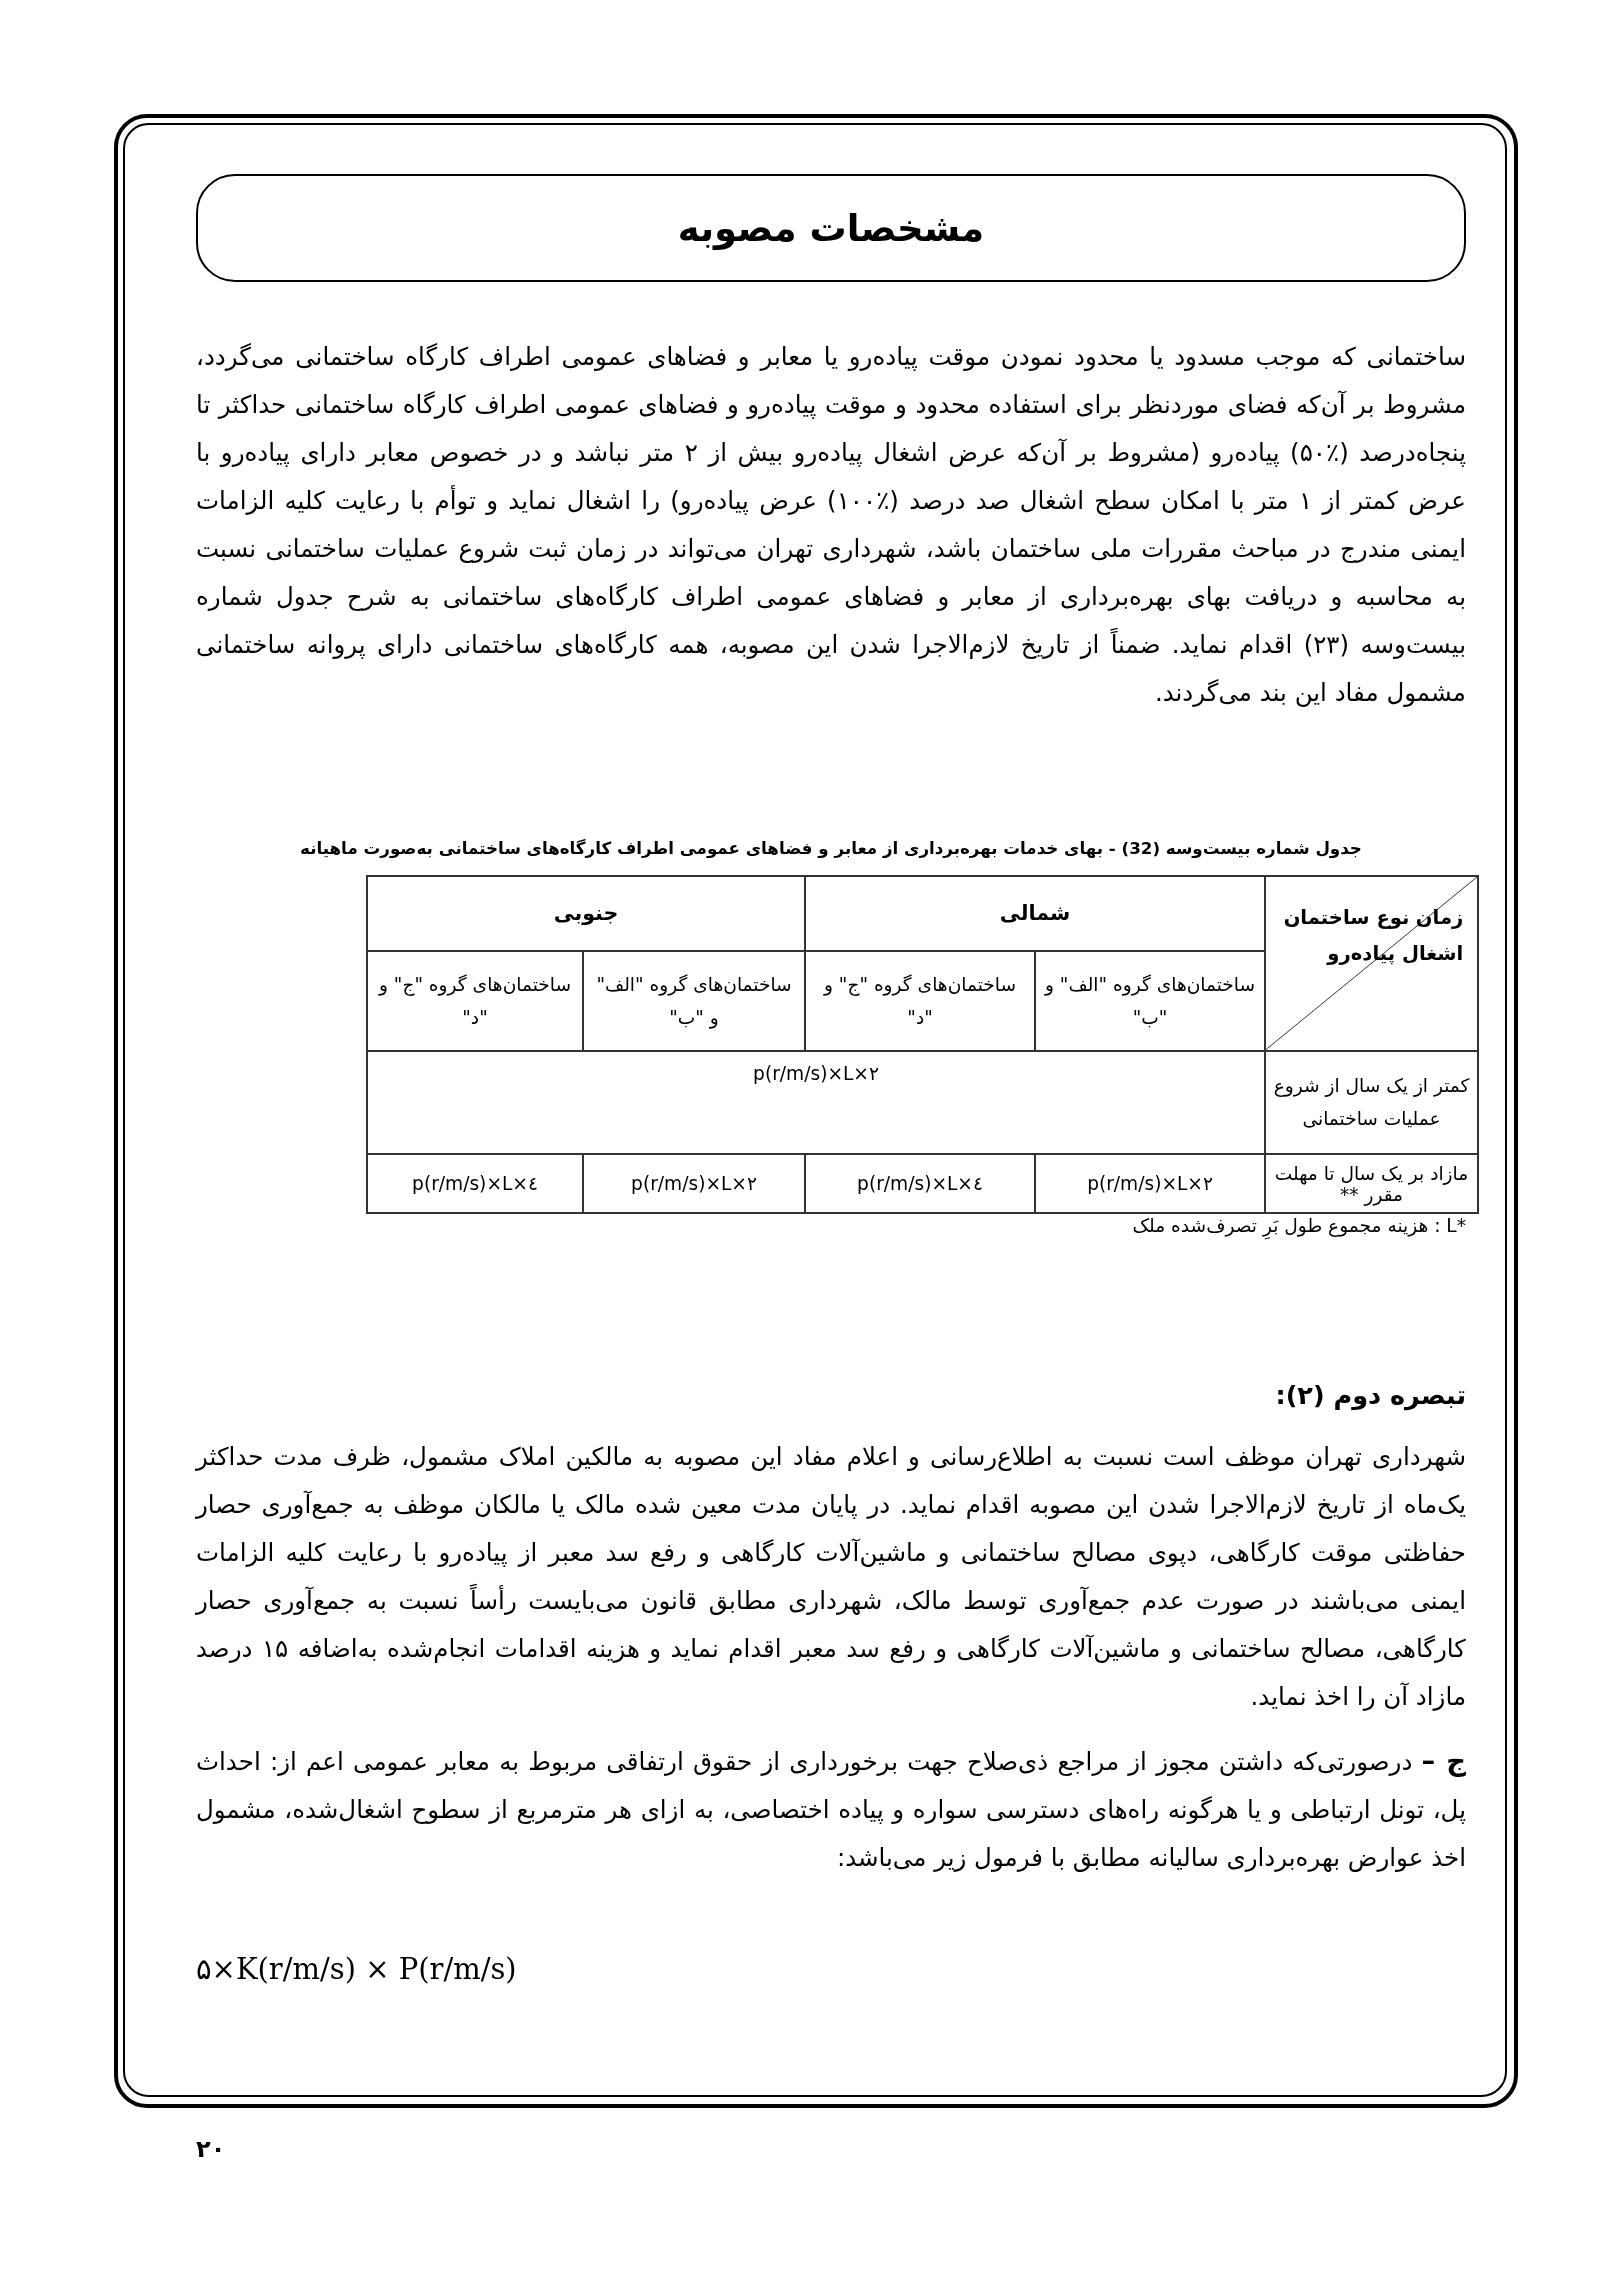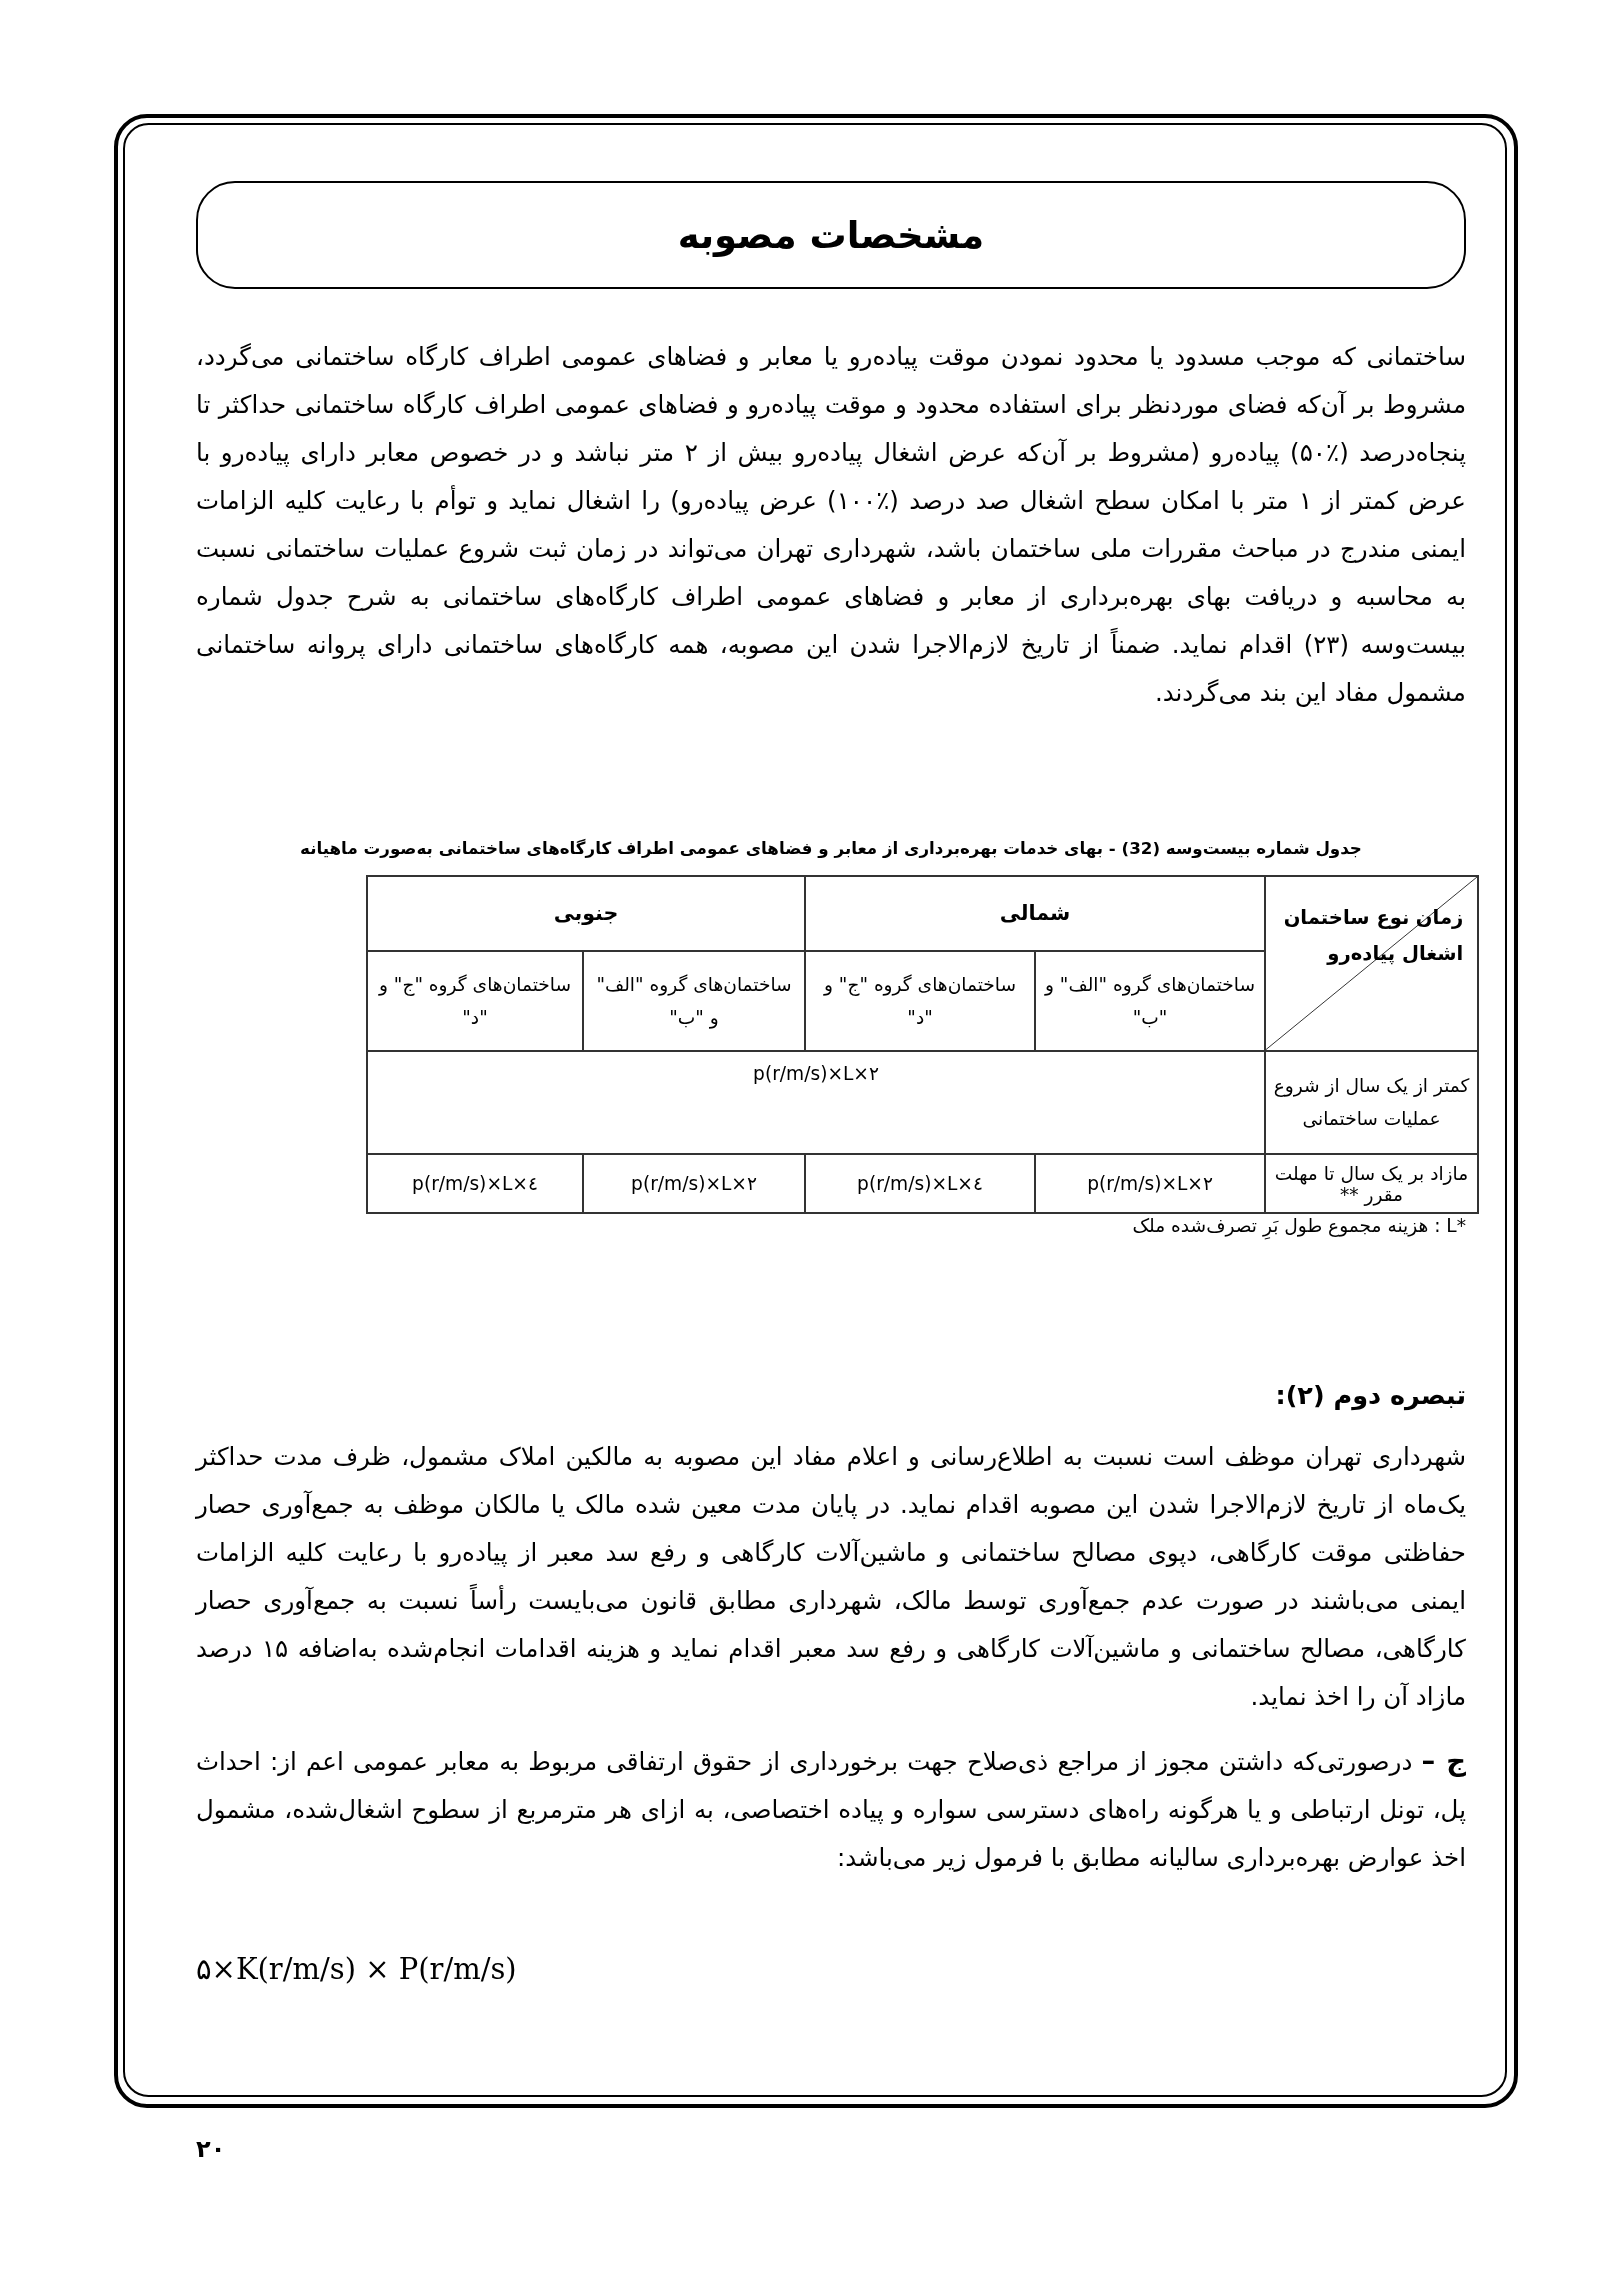--- a/index.html
+++ b/index.html
@@ -2,21 +2,21 @@
 <html lang="fa" dir="rtl"><head>
 <meta charset="utf-8">
 <style>
   html, body { margin: 0; padding: 0; background: #ffffff; }
   body { width: 1621px; height: 2293px; position: relative; overflow: hidden; color: #000;
          font-family: "DejaVu Sans", sans-serif; }
   .frame-outer { position: absolute; left: 114px; top: 114px; width: 1404px; height: 1994px;
                  border: 4.9px solid #000; border-radius: 33px; box-sizing: border-box; }
   .frame-inner { position: absolute; left: 123px; top: 123px; width: 1384px; height: 1974px;
                  border: 2px solid #000; border-radius: 25.5px; box-sizing: border-box; }
-  .title-box { position: absolute; left: 196px; top: 181px; width: 1270px; height: 108px;
+  .title-box { position: absolute; left: 196px; top: 174px; width: 1270px; height: 108px;
                border: 2.9px solid #000; border-radius: 39px; box-sizing: border-box;
                display: flex; align-items: center; justify-content: center; }
   .title-box h1 { margin: 0; font-size: 37px; font-weight: bold; }
   .para { position: absolute; left: 196px; width: 1270px; font-size: 24.5px; line-height: 48px;
           text-align: justify; text-align-last: right; }
   .para p { margin: 0; }
   .caption { position: absolute; left: 196px; width: 1270px; top: 838px; text-align: center;
              font-size: 16.7px; font-weight: bold; }
   table.fees { position: absolute; left: 196px; top: 875px; width: 1280px; border-collapse: collapse;
                font-size: 18.6px; table-layout: fixed; }

